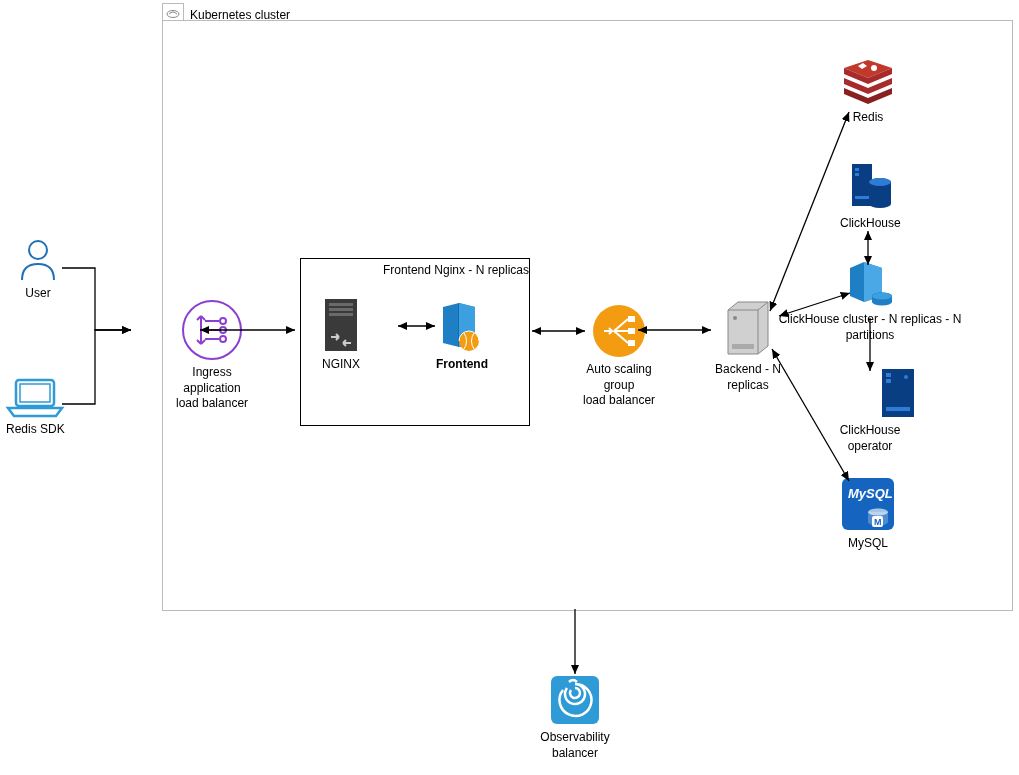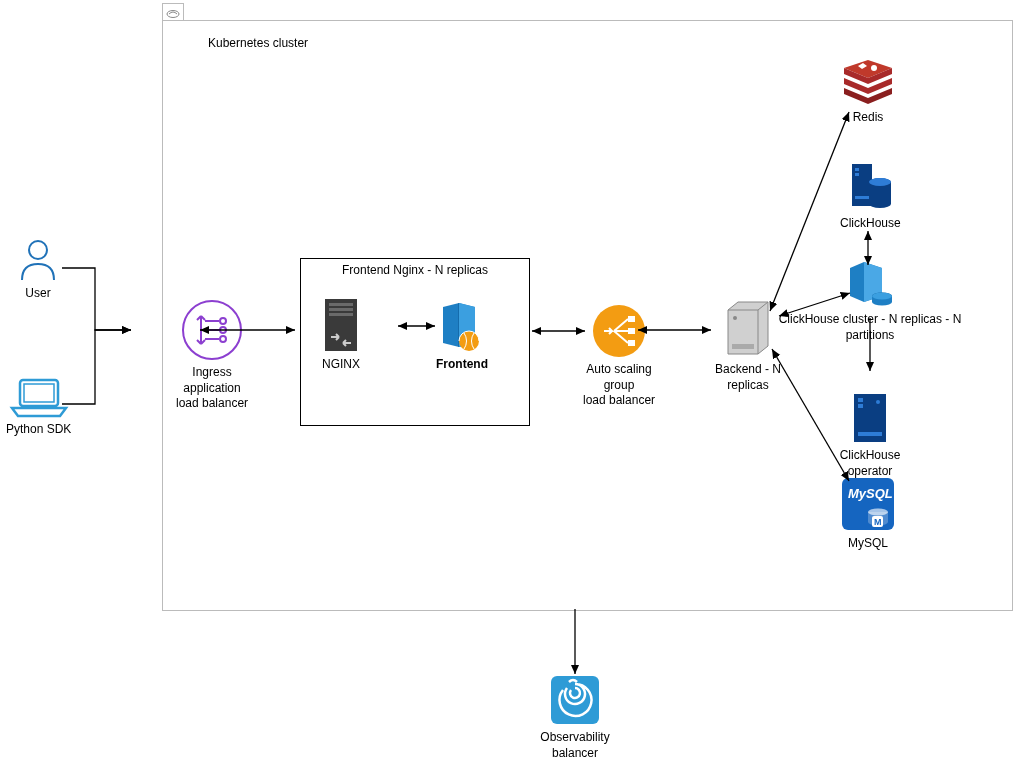--- a/index.html
+++ b/index.html
@@ -4,55 +4,55 @@
 <style>
   body { margin:0; background:#fff; font-family:Helvetica,Arial,sans-serif; font-size:12px; color:#000; }
   #canvas { position:relative; width:1019px; height:775px; }
   .node { position:absolute; display:flex; flex-direction:column; align-items:center; }
   .node .label { text-align:center; margin-top:4px; line-height:1.3; }
   .cluster-box { position:absolute; border:1px solid #bbb; }
   .cluster-tab { position:absolute; border:1px solid #bbb; border-bottom:none; background:#fff;
     display:flex; align-items:center; justify-content:center; font-size:11px; }
   .cluster-title { position:absolute; font-size:12px; }
   .frontend-box { position:absolute; border:1px solid #000; }
-  .frontend-title { position:absolute; width:100%; text-align:center; }
+  .frontend-title { position:absolute; width:100%; text-align:right; }
   svg { position:absolute; top:0; left:0; overflow:visible; }
 </style>
 </head>
 <body>
 <div id="canvas">
 
 <div class="cluster-tab" style="left:162px; top:3px; width:20px; height:17px;">
   <svg width="14" height="10" viewBox="0 0 14 10" style="position:static">
     <ellipse cx="7" cy="6" rx="6" ry="3.5" fill="none" stroke="#888" stroke-width="1"></ellipse>
     <path d="M3,6 Q7,2 11,6" fill="none" stroke="#888" stroke-width="1"></path>
   </svg>
 </div>
 <div class="cluster-box" style="left:162px; top:20px; width:849px; height:589px;"></div>
-<div class="cluster-title" style="left:208px; top:8px;margin-top:28px;">Kubernetes cluster</div>
+<div class="cluster-title" style="left:190px; top:8px;">Kubernetes cluster</div>
 
 <div class="frontend-box" style="left:300px; top:258px; width:228px; height:166px;">
   <div class="frontend-title" style="top:4px;">Frontend Nginx - N replicas</div>
 </div>
 
 <div class="node" style="left:18px; top:238px;">
   <svg width="40" height="44" viewBox="0 0 40 44" style="position:static">
     <circle cx="20" cy="12" r="9" fill="none" stroke="#2072b8" stroke-width="2"></circle>
     <path d="M4,42 Q4,26 20,26 Q36,26 36,42" fill="none" stroke="#2072b8" stroke-width="2"></path>
   </svg>
   <div class="label">User</div>
 </div>
 
 <div class="node" style="left:6px; top:378px;">
   <svg width="58" height="40" viewBox="0 0 58 40" style="position:static">
     <rect x="10" y="2" width="38" height="26" rx="3" fill="none" stroke="#2e9bd6" stroke-width="2.5"></rect>
     <rect x="14" y="6" width="30" height="18" fill="none" stroke="#2e9bd6" stroke-width="1.5"></rect>
     <path d="M2,30 H56 L50,38 H8 Z" fill="none" stroke="#2e9bd6" stroke-width="2.5"></path>
   </svg>
-  <div class="label">Python SDK</div>
+  <div class="label">Redis SDK</div>
 </div>
 
 <div class="node" style="left:132px; top:299px;margin-left:44px;">
   <svg width="62" height="62" viewBox="0 0 62 62" style="position:static">
     <circle cx="31" cy="31" r="29" fill="none" stroke="#8c3fd0" stroke-width="2"></circle>
     <path d="M20,17 v28 M20,17 l-4,4 M20,17 l4,4 M20,45 l-4,-4 M20,45 l4,-4" stroke="#8c3fd0" stroke-width="2" fill="none"></path>
     <path d="M24,22 h14 M24,31 h14 M24,40 h14" stroke="#8c3fd0" stroke-width="2"></path>
     <circle cx="42" cy="22" r="3" fill="none" stroke="#8c3fd0" stroke-width="2"></circle>
     <circle cx="42" cy="31" r="3" fill="none" stroke="#8c3fd0" stroke-width="2"></circle>
     <circle cx="42" cy="40" r="3" fill="none" stroke="#8c3fd0" stroke-width="2"></circle>
@@ -138,21 +138,21 @@
   <svg width="56" height="48" viewBox="0 0 56 48" style="position:static">
     <path d="M8,8 L22,2 L40,8 V36 L22,42 L8,36 Z" fill="#1e7fc4"></path>
     <path d="M22,2 L40,8 V36 L22,42 Z" fill="#4aa8e6"></path>
     <ellipse cx="40" cy="36" rx="10" ry="3.5" fill="#0a5a96"></ellipse>
     <path d="M30,36 V42 a10,3.5 0 0,0 20,0 V36" fill="#1e7fc4"></path>
     <ellipse cx="40" cy="36" rx="10" ry="3.5" fill="#3b9fe0"></ellipse>
   </svg>
   <div class="label">ClickHouse cluster - N replicas - N partitions</div>
 </div>
 
-<div class="node" style="left:820px; top:392px; width:100px;">
+<div class="node" style="left:820px; top:367px; width:100px;align-items:flex-end;">
   <svg width="44" height="52" viewBox="0 0 44 52" style="position:static">
     <rect x="6" y="2" width="32" height="48" fill="#0a3e82"></rect>
     <rect x="10" y="6" width="5" height="4" fill="#2e7cd6"></rect>
     <rect x="10" y="12" width="5" height="4" fill="#2e7cd6"></rect>
     <rect x="10" y="40" width="24" height="4" fill="#2e7cd6"></rect>
     <circle cx="30" cy="10" r="2" fill="#2e7cd6"></circle>
   </svg>
   <div class="label">ClickHouse operator</div>
 </div>
 

